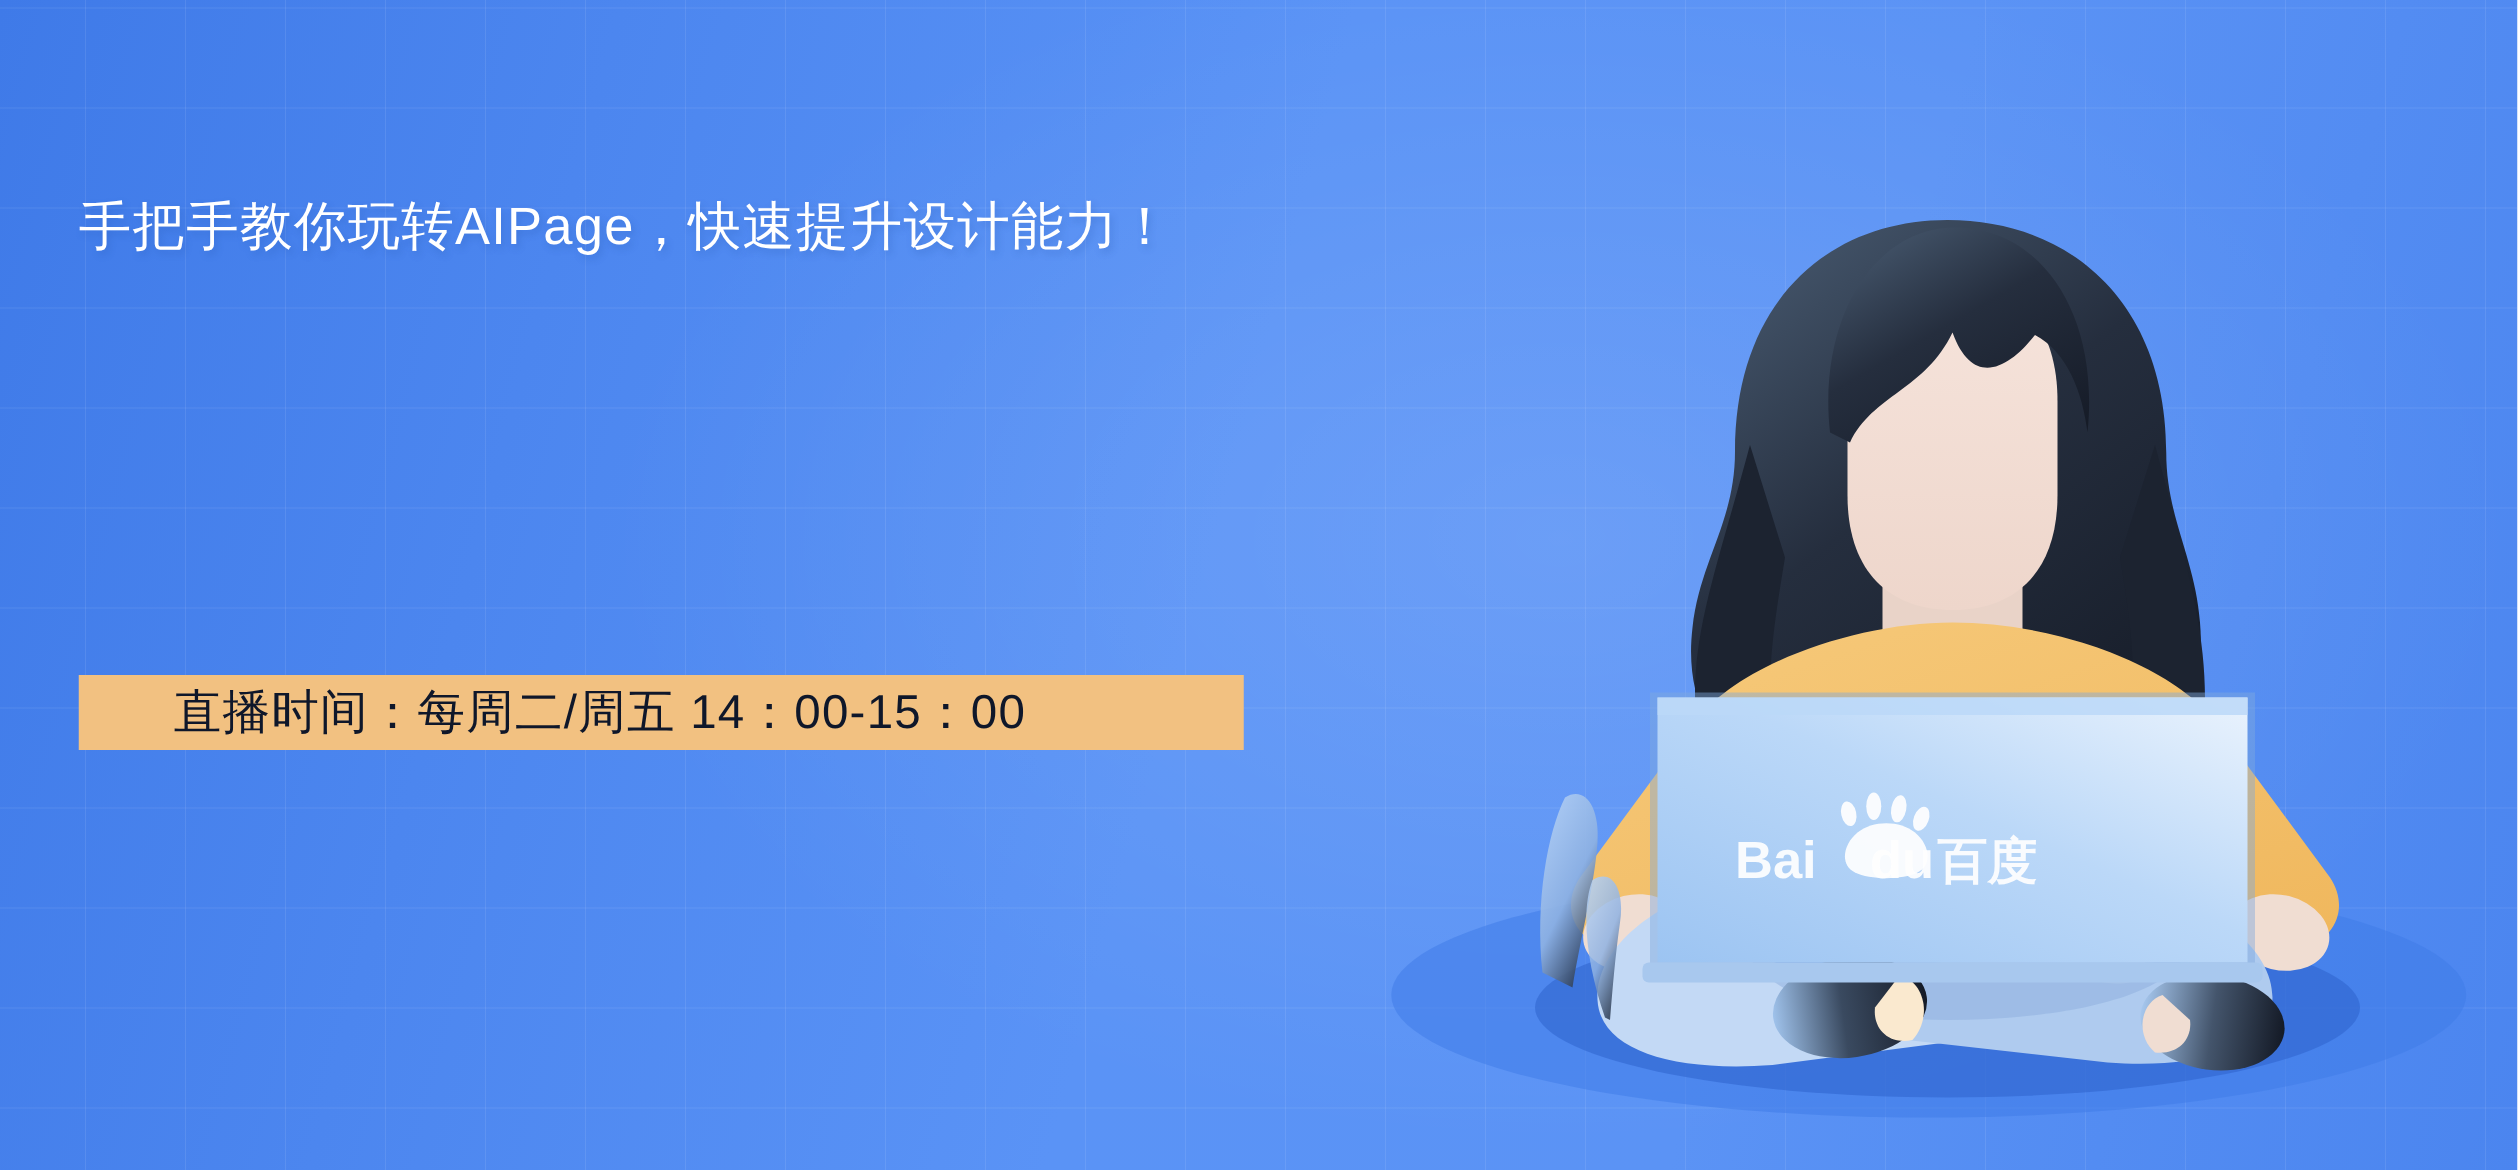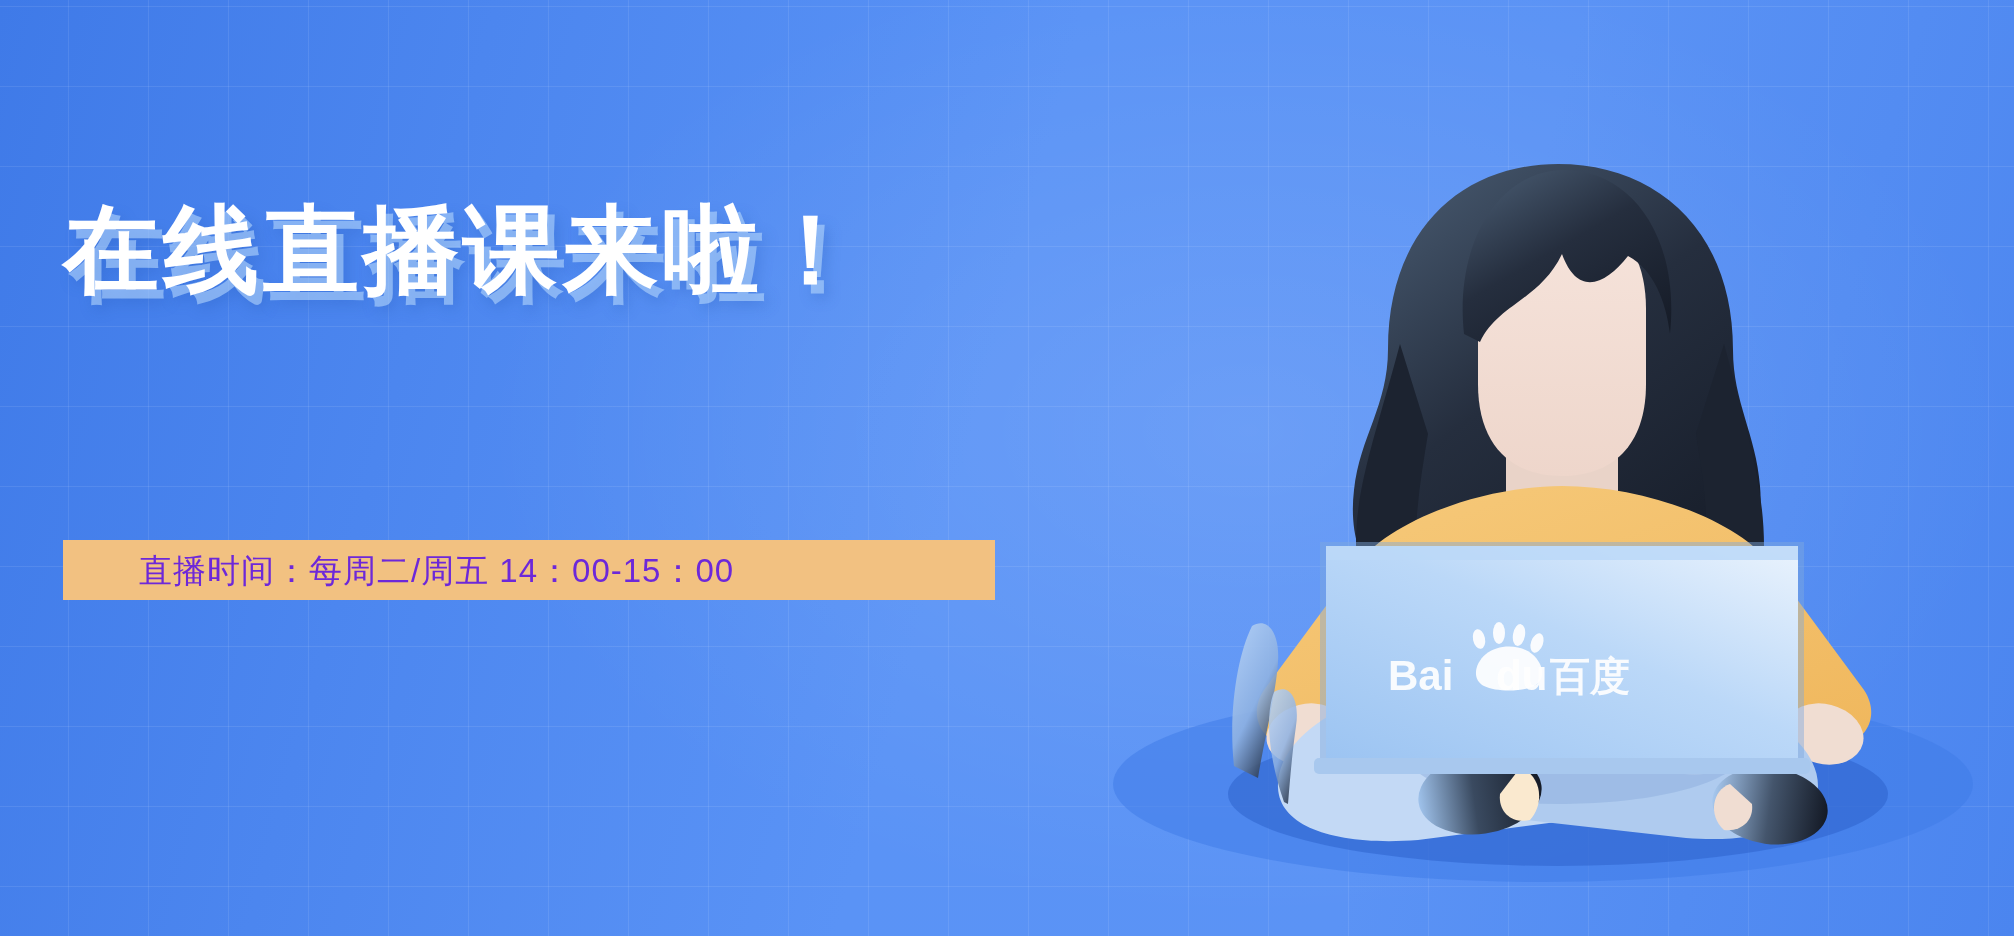--- a/index.html
+++ b/index.html
@@ -56,22 +56,22 @@
 
   #schedule-banner{
     position:absolute;
     left:63px;top:540px;
     width:932px;height:60px;
     background:#F2C181;
     display:flex;align-items:center;
   }
   #schedule-text{
     margin-left:76px;
-    font-size:33px;
-    color:#6d28d9;
+    font-size:38px;
+    color:#0f172a;
     letter-spacing:1px;
     white-space:nowrap;
     line-height:1;
   }
 
   #watch-button{
     position:absolute;
     left:63px;top:676px;
     width:270px;height:66px;
     border:2px solid rgba(255,255,255,.92);
@@ -82,39 +82,39 @@
     letter-spacing:3px;
     cursor:pointer;
     font-family:"Liberation Sans","DejaVu Sans",sans-serif;
     display:flex;align-items:center;justify-content:center;
     padding:0;
   }
 
   
   #illustration{
     position:absolute;
-    right:26px;bottom:12px;
+    right:26px;bottom:0;
     width:900px;height:790px;
   }
   #illustration svg{display:block;width:100%;height:100%;}
 
   .baidu-wrap{
     font-family:"Liberation Sans","DejaVu Sans",sans-serif;
   }
 </style>
 </head>
 <body>
 
 <div id="banner">
 
   <div id="grid"></div>
   <div id="glow"></div>
 
   <div id="copy">
-    <div id="title">在线直播课来啦！</div>
+    <div id="subtitle">手把手教你玩转AIPage，快速提升设计能力！</div>
   </div>
 
   <div id="schedule-banner">
     <span id="schedule-text">直播时间：每周二/周五 14：00-15：00</span>
   </div>
 
 
   <div id="illustration">
     <svg viewBox="0 0 900 790" xmlns="http://www.w3.org/2000/svg">
       <defs>

